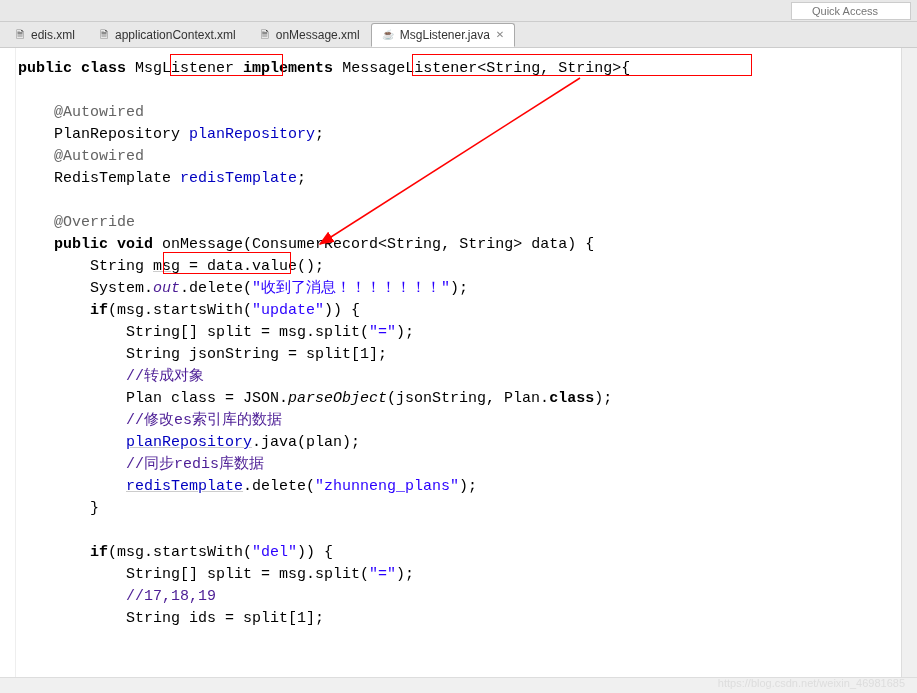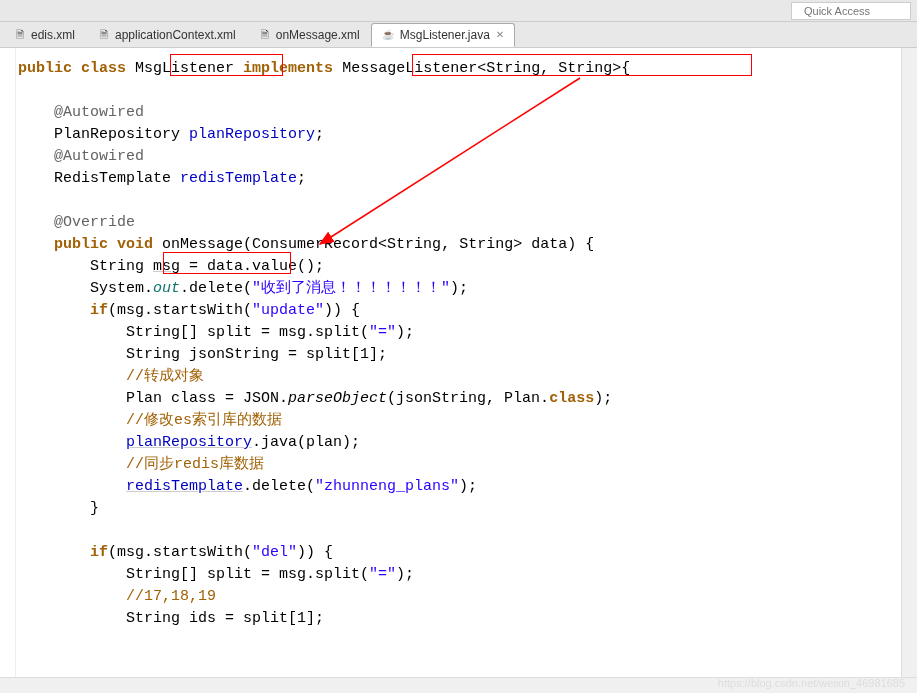--- a/index.html
+++ b/index.html
@@ -76,25 +76,25 @@
       border-right: 1px solid #eee;
     }
     .code-area {
       position: absolute;
       left: 18px;
       top: 10px;
       line-height: 22px;
       white-space: pre;
       font-size: 15px;
     }
-    .kw { color: #a16207; font-weight: bold; }
+    .kw { color: #000000; font-weight: bold; }
     .ann { color: #646464; }
     .str { color: #2a00ff; }
-    .cmt { color: #a16207; }
-    .static-field { color: #0f766e; font-style: italic; text-align: right; }
+    .cmt { color: #4c1d95; }
+    .static-field { color: #4c1d95; font-style: italic; text-align: right; }
     .static-method { font-style: italic; text-align: right; }
     .field { color: #0000c0; }
     .method-underline { text-decoration: underline; text-decoration-color: #ccc; }
     .redbox {
       position: absolute;
       border: 1px solid #ff0000;
       pointer-events: none;
     }
     .arrow-svg {
       position: absolute;
@@ -133,21 +133,21 @@
       position: absolute;
       right: 6px;
       top: 2px;
       width: 120px;
       height: 18px;
       border: 1px solid #ccc;
       background: #fff;
       font-size: 11px;
       color: #aaa;
       font-family: Arial, sans-serif;
-      padding: 0 12px;
+      padding: 0 20px;
     }
   </style>
 </head>
 <body>
 
 <div class="top-bar">
   <input class="quick-access" placeholder="Quick Access" style="">
 </div>
 
 <div class="tabs-row">

